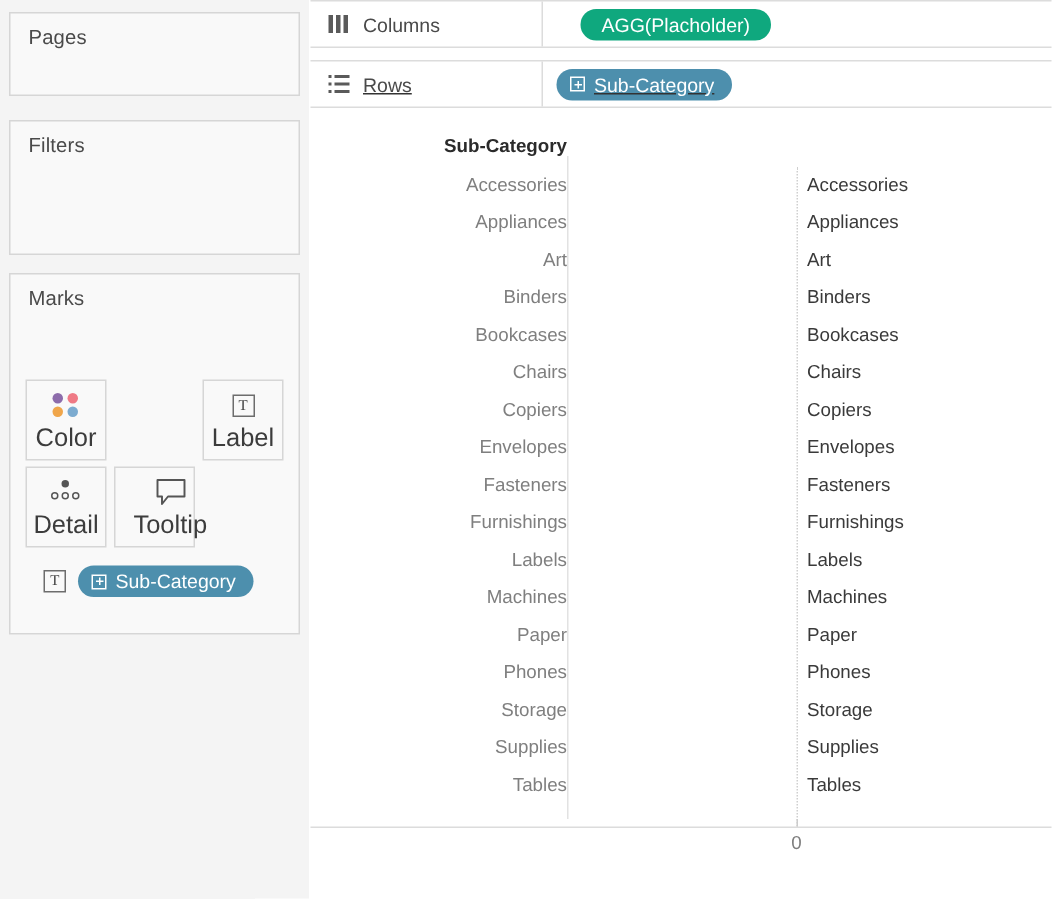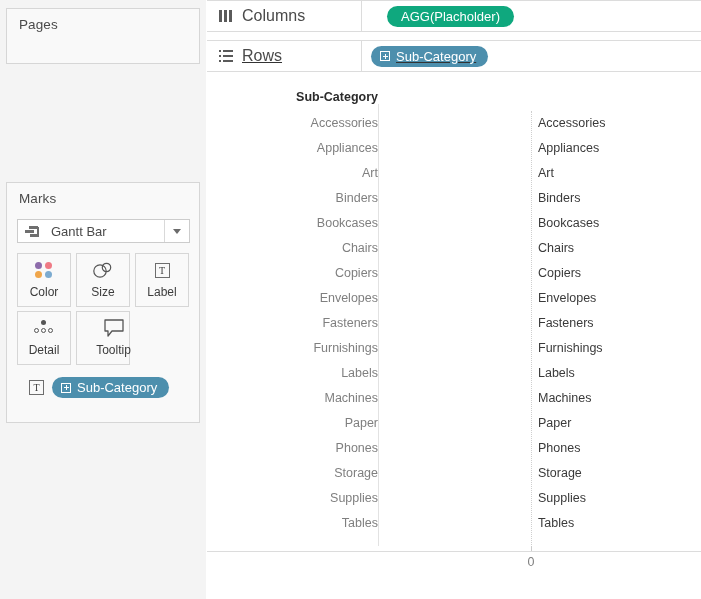--- a/index.html
+++ b/index.html
@@ -107,21 +107,21 @@
     justify-content: flex-start;
   }
   .mark-btn .mb-glyph {
     height: 32px;
     display: flex;
     align-items: center;
     justify-content: center;
     width: 100%;
   }
   .mark-btn .mb-label {
-    font-size: 12px;
+    font-size: 17px;
     color: #3c3c3c;
     line-height: 12px;
   }
   #mb-color   { left: 10px; top: 70px; }
   #mb-size    { left: 69px; top: 70px; }
   #mb-label   { left: 128px;top: 70px; }
   #mb-detail  { left: 10px; top: 128px; }
   #mb-tooltip { left: 69px; top: 128px; padding-left: 21px; }
 
   
@@ -207,21 +207,21 @@
   #shelf-rows    { top: 40px; text-decoration: underline; }
   .shelf-label {
     width: 155px;
     height: 100%;
     display: flex;
     align-items: center;
     border-right: 1px solid #dcdcdc;
     box-sizing: border-box;
   }
   .shelf-label .sl-text {
-    font-size: 16px;
+    font-size: 13px;
     color: #4a4a4a;
     margin-left: 9px;
   }
   .shelf-ico {
     width: 14px; height: 12px;
     margin-left: 12px;
     position: relative;
     flex: none;
   }
   .shelf-ico.cols i {
@@ -351,58 +351,40 @@
 </style>
 </head>
 <body>
 
 <div id="sidebar">
 
   <div class="card" id="card-pages">
     <div class="card-title">Pages</div>
   </div>
 
+  <div class="card" id="card-filters">
+    <div class="card-title">Filters</div>
+  </div>
 
   <div class="card" id="card-marks">
     <div class="card-title">Marks</div>
 
-    <div class="mark-type">
-      <span class="mt-icon">
-        <i></i>
-          <i></i>
-          <i></i>
-          <i></i>
-      </span>
-      <span class="mt-label">Gantt Bar</span>
-      <span class="mt-arrow">
-          <span></span>
-        </span>
-    </div>
 
     <div class="mark-btn" id="mb-color">
       <span class="mb-glyph">
         <span class="dots4">
             <b></b>
             <b></b>
             <b></b>
             <b></b>
           </span>
       </span>
       <span class="mb-label">Color</span>
     </div>
 
-    <div class="mark-btn" id="mb-size">
-      <span class="mb-glyph">
-        <svg width="26" height="20" viewBox="0 0 26 20">
-          <circle cx="10" cy="11" r="6.2" fill="none" stroke="#555" stroke-width="1.2"></circle>
-          <circle cx="16.5" cy="7.5" r="4.2" fill="none" stroke="#555" stroke-width="1.2"></circle>
-        </svg>
-      </span>
-      <span class="mb-label">Size</span>
-    </div>
 
     <div class="mark-btn" id="mb-label">
       <span class="mb-glyph">
         <span class="tbox">T</span>
       </span>
       <span class="mb-label">Label</span>
     </div>
 
     <div class="mark-btn" id="mb-detail">
       <span class="mb-glyph">

